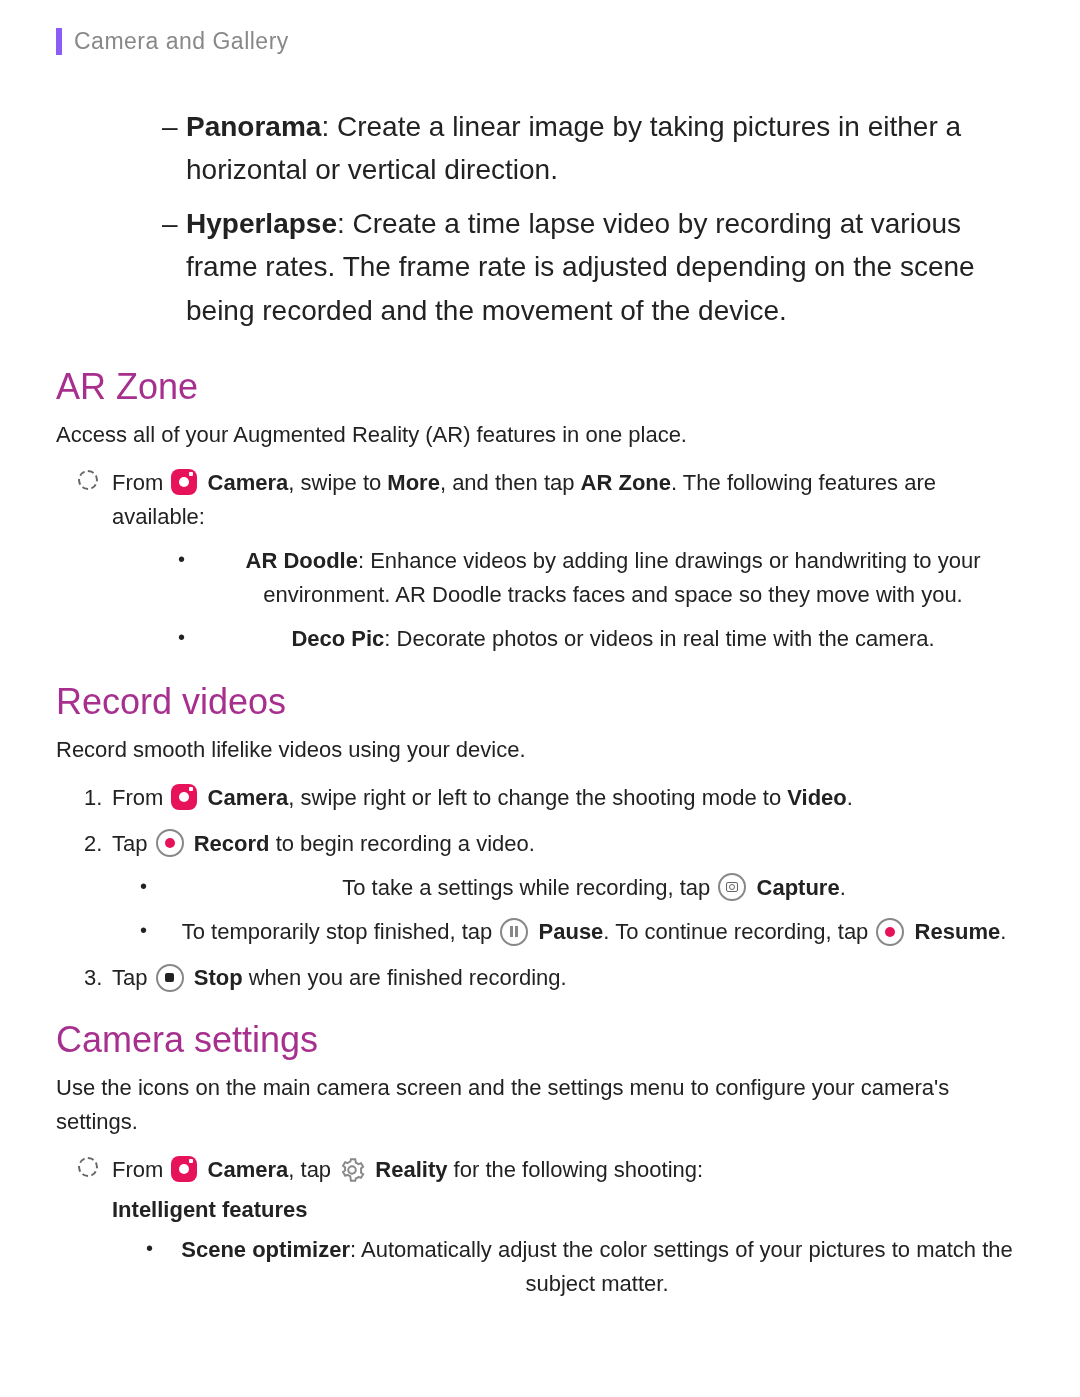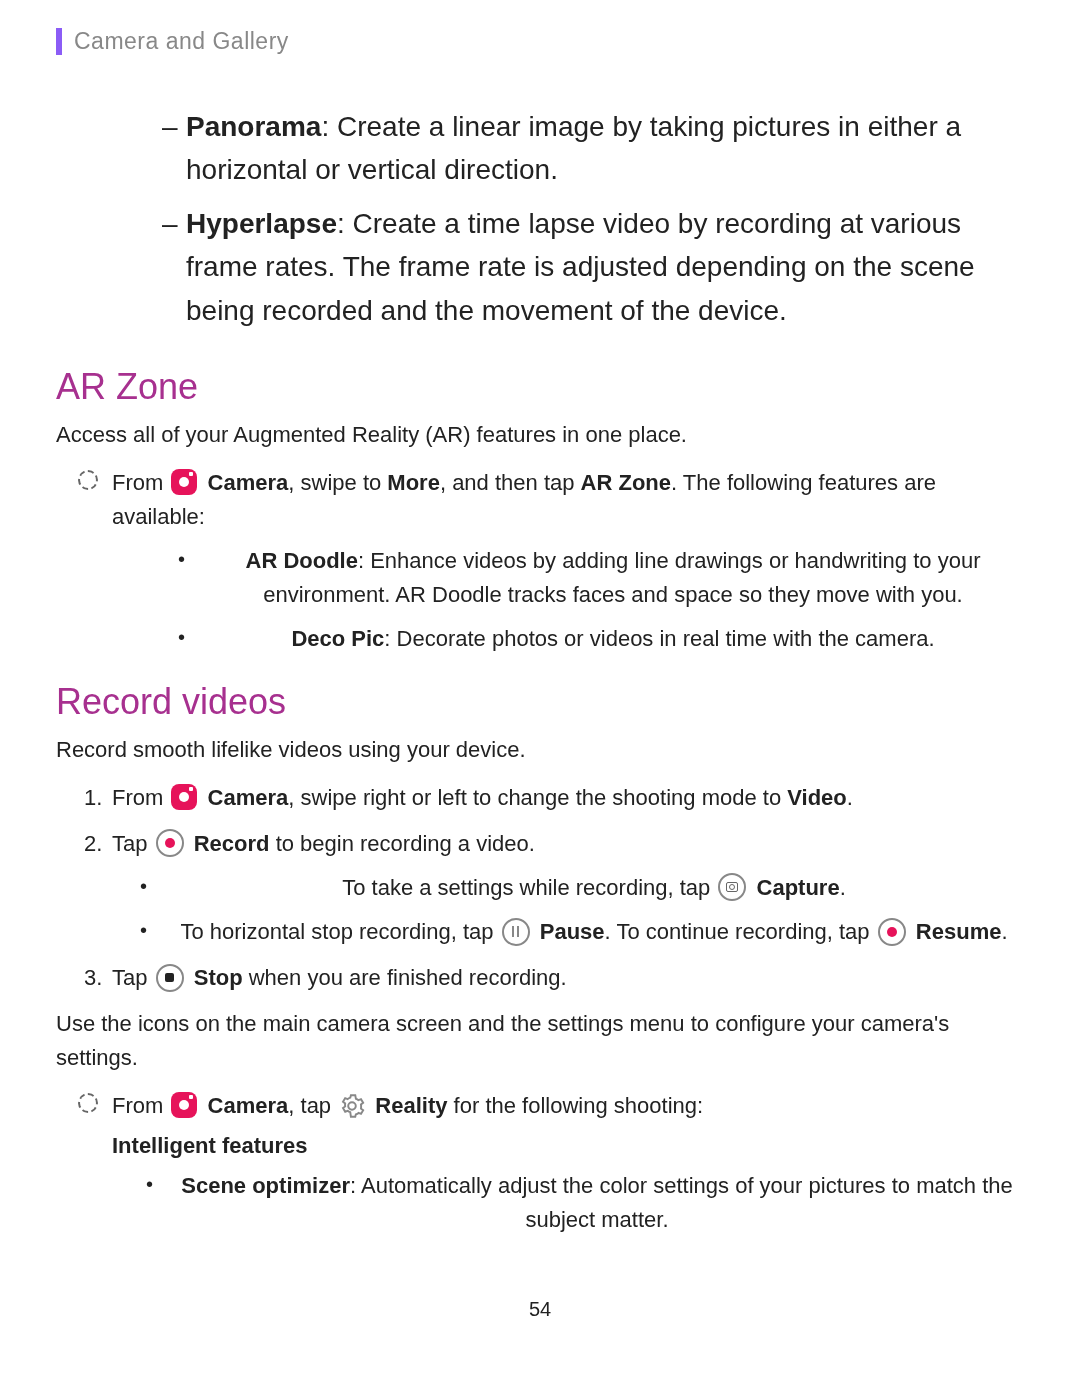--- a/index.html
+++ b/index.html
@@ -273,36 +273,37 @@
       <span class="circle-btn red-dot"></span>
       <b>Record</b><span> to begin recording a video.</span>
 
       <div class="dot-list" style="padding-left:28px;">
         <div class="dot-item">
           <span>To take a settings while recording, tap </span>
           <span class="circle-btn capture"></span>
           <b>Capture</b><span>.</span>
         </div>
         <div class="dot-item">
-          <span>To horizontal stop recording, tap </span>
+          <span>To temporarily stop finished, tap </span>
           <span class="circle-btn pause"></span>
           <b>Pause</b><span>. To continue recording, tap </span>
           <span class="circle-btn red-dot"></span>
           <b>Resume</b><span>.</span>
         </div>
       </div>
     </div>
     <div class="num-item">
       <span class="num-marker">3.</span>
       <span>Tap </span>
       <span class="circle-btn stop"></span>
       <b>Stop</b><span> when you are finished recording.</span>
     </div>
   </div>
 
+  <h2 class="section">Camera settings</h2>
   <p class="body">Use the icons on the main camera screen and the settings menu to configure your camera's settings.</p>
 
   <div class="circ-list">
     <div class="circ-item">
       <span class="circ-marker"></span>
       <span>From </span>
       <span class="camera-icon"></span>
       <b>Camera</b><span>, tap </span>
       <span class="gear-icon">
         <svg viewBox="0 0 24 24" width="26" height="26">
@@ -314,15 +315,14 @@
   </div>
 
   <div class="subhead">Intelligent features</div>
 
   <div class="dot-list">
     <div class="dot-item">
       <b>Scene optimizer</b><span>: Automatically adjust the color settings of your pictures to match the subject matter.</span>
     </div>
   </div>
 
-  <div class="pagenum">54</div>
 
 </div>
 
 </body></html>

